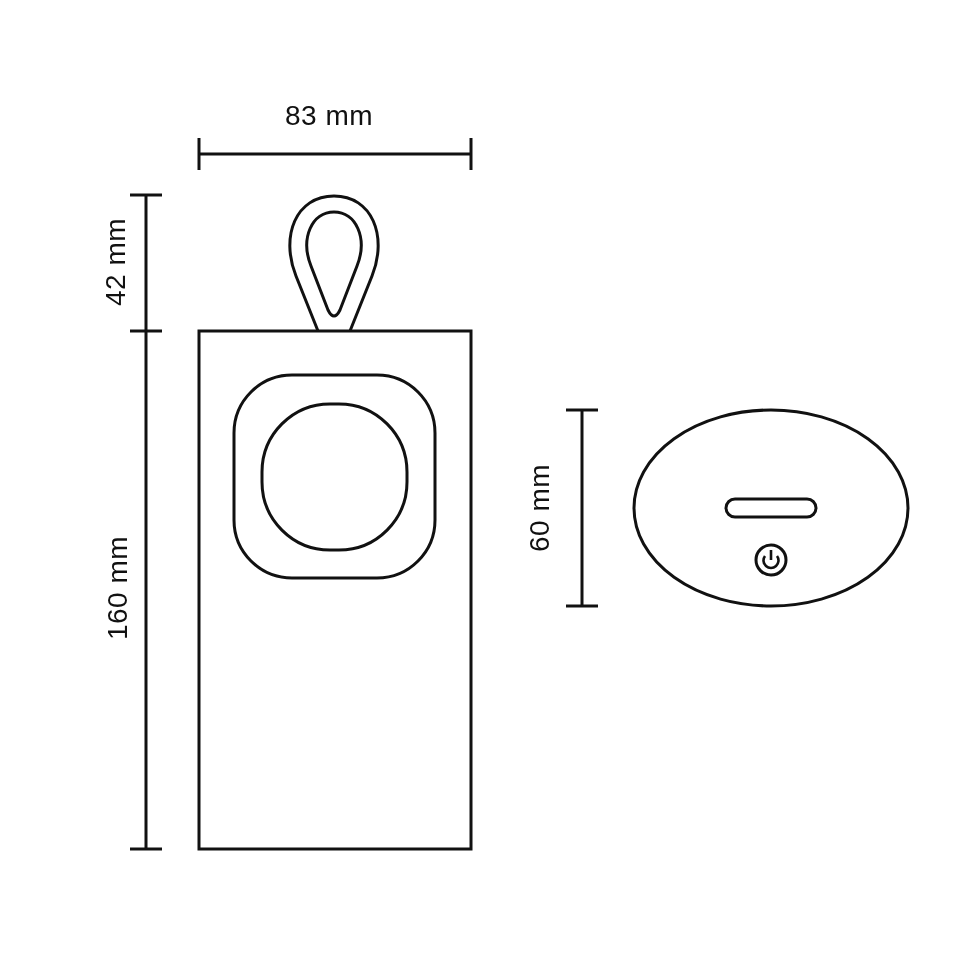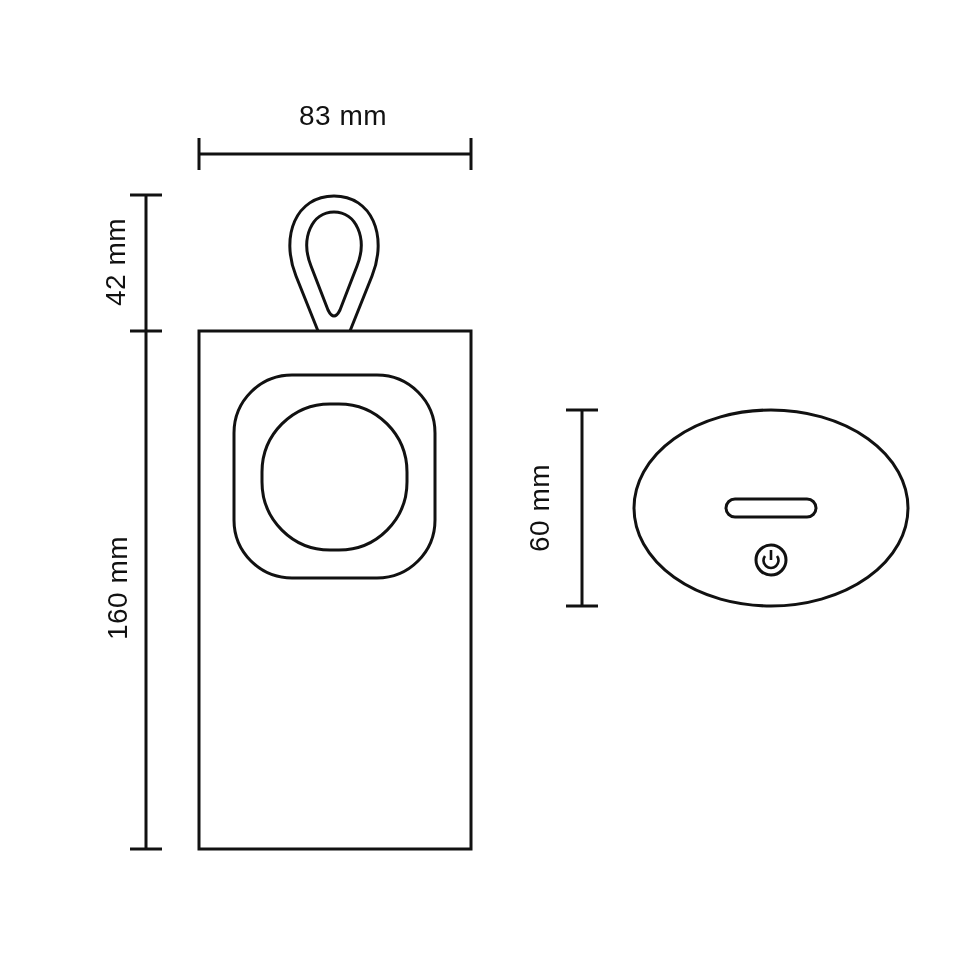--- a/index.html
+++ b/index.html
@@ -46,16 +46,16 @@
     <ellipse cx="771" cy="508" rx="137" ry="98"></ellipse>
     <rect x="726" y="499" width="90" height="18" rx="9" ry="9"></rect>
     <g>
       <circle cx="771" cy="560" r="15"></circle>
       <path d="M 765 556 A 7.5 7.5 0 1 0 777 556" stroke-width="2.6"></path>
       <line x1="771" y1="550" x2="771" y2="560" stroke-width="2.6"></line>
     </g>
   </g>
 </svg>
 
-<div class="lbl" style="left:299px; top:100px;">83 mm</div>
+<div class="lbl" style="left:285px; top:100px;">83 mm</div>
 <div class="lbl vlbl" style="left:66px; top:246px; width:100px; text-align:center;">42 mm</div>
 <div class="lbl vlbl" style="left:53px; top:572px; width:130px; text-align:center;">160 mm</div>
 <div class="lbl vlbl" style="left:490px; top:492px; width:100px; text-align:center;">60 mm</div>
 
 </body></html>

